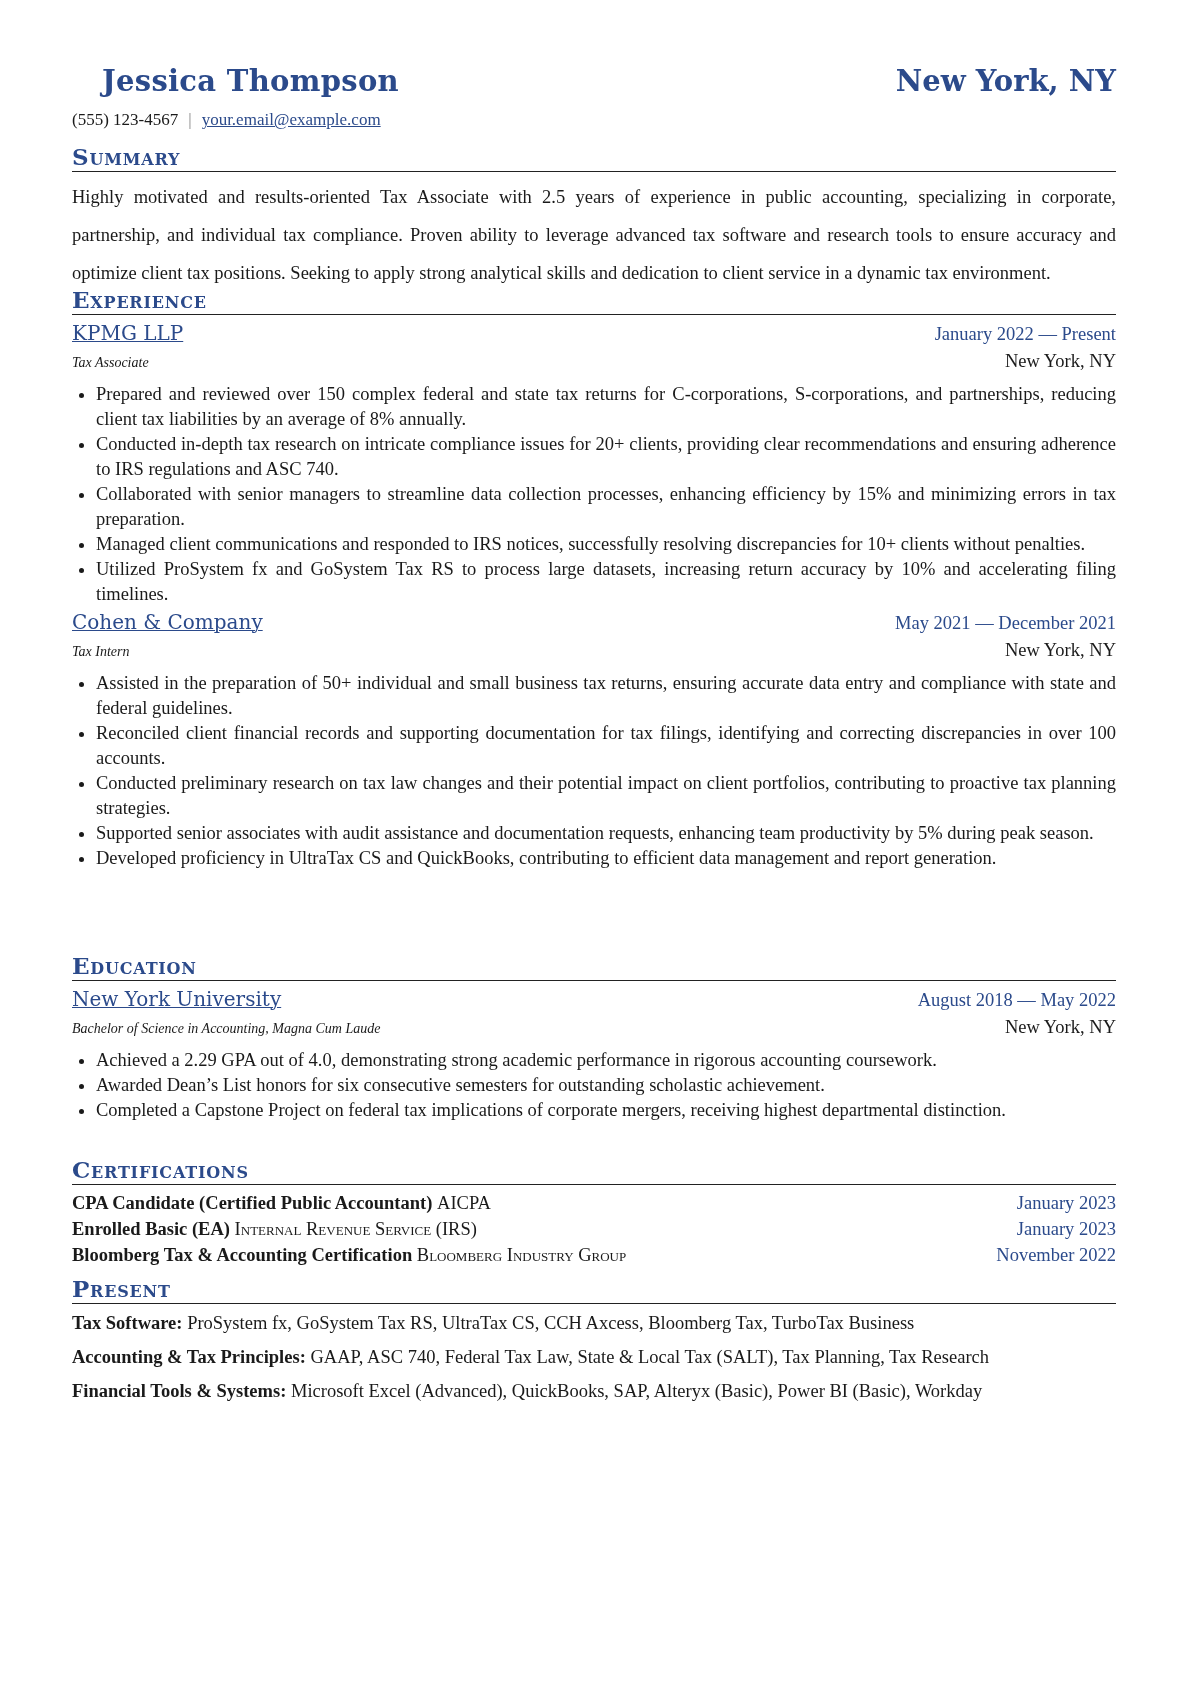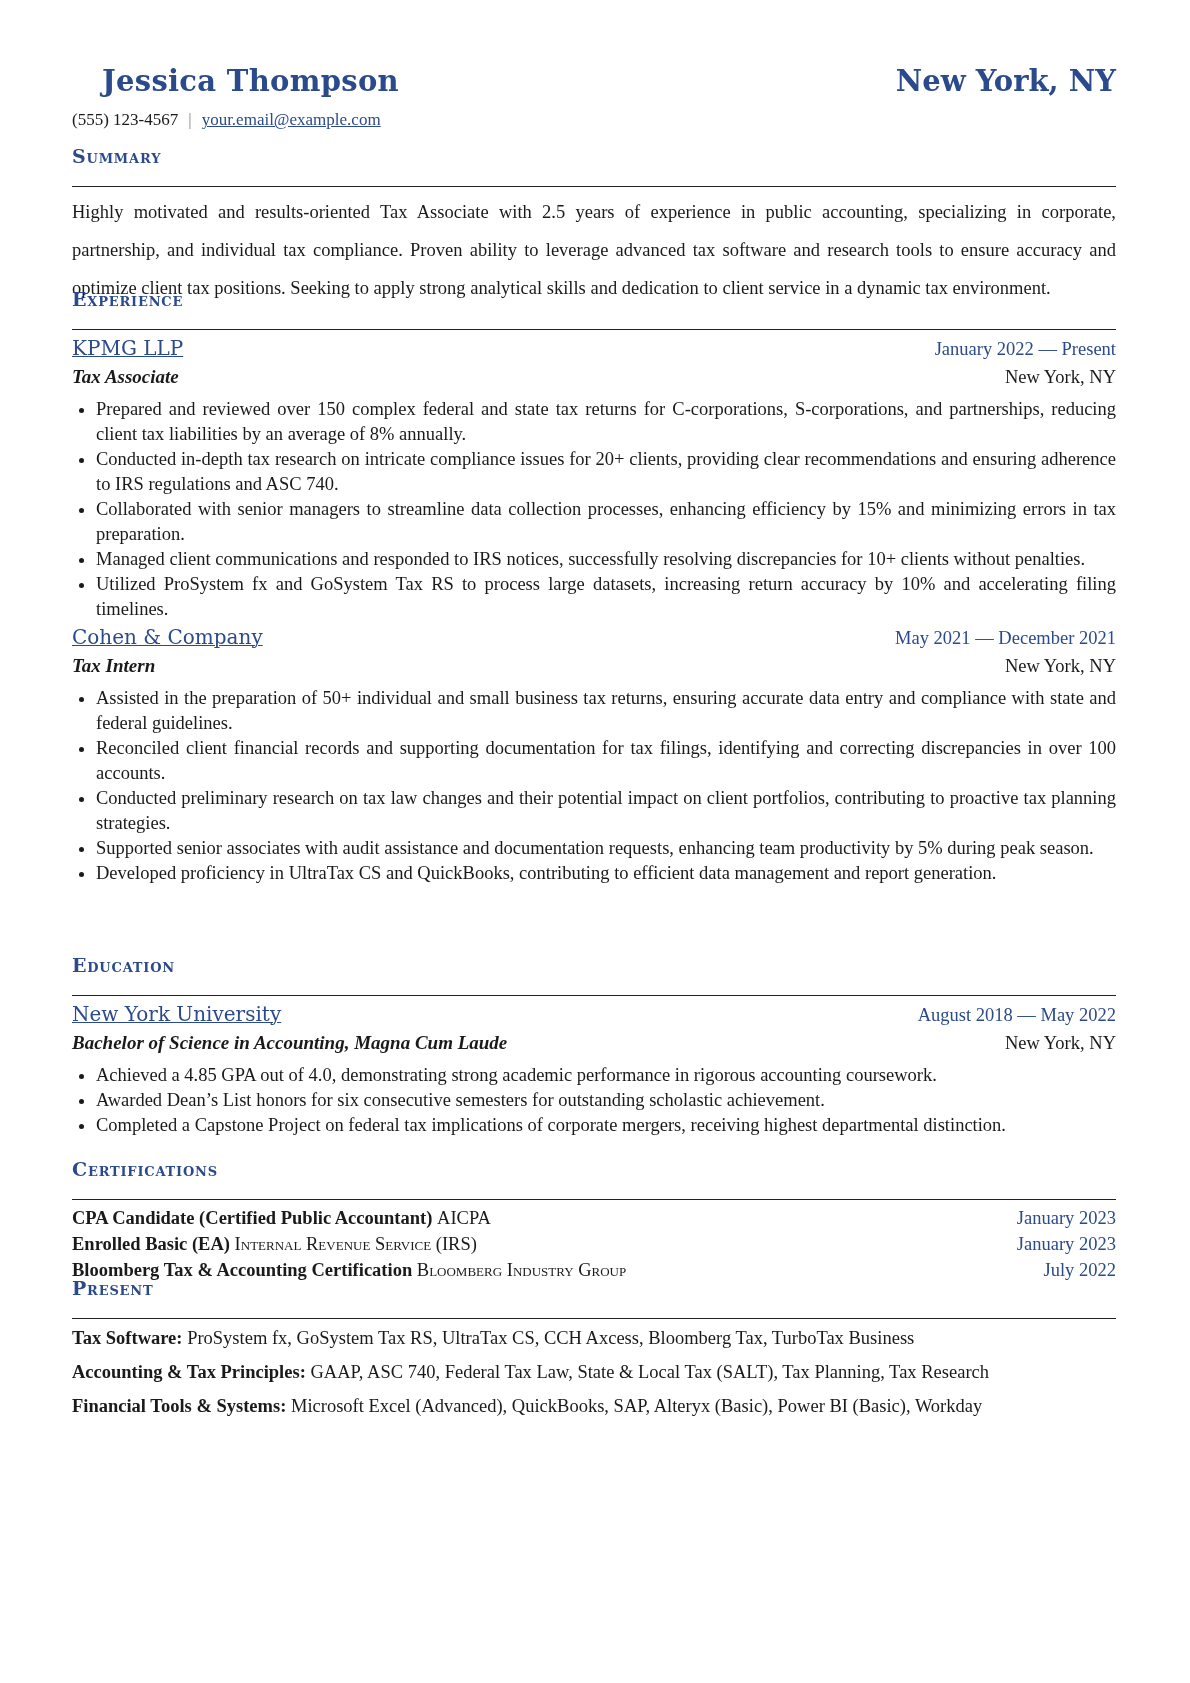--- a/index.html
+++ b/index.html
@@ -25,35 +25,35 @@
       position: absolute; top: 110px; left: 0;
       font-size: 17px; font-family: "Liberation Serif", serif;
     }
     .contact .sep { color: #888; margin: 0 10px; }
     .contact a { color: #2b4a8b; text-decoration: underline; }
 
     .section { position: absolute; left: 0; width: 1044px; }
     .sec-title {
       font-family: "DejaVu Serif", serif;
       font-weight: bold; color: #2b4a8b; font-variant: small-caps;
-      font-size: 19px; letter-spacing: 0.8px;
-      border-bottom: 1.3px solid #222; padding-bottom: 16px; line-height: 27px;
+      font-size: 23px; letter-spacing: 0.8px;
+      border-bottom: 1.3px solid #222; padding-bottom: 1px; line-height: 27px;
     }
     .body-text {
       font-family: "Liberation Serif", serif; font-size: 18.5px; line-height: 38px;
       text-align: justify; margin-top: 4px;
     }
     .entry-head { font-family: "Liberation Serif", serif; margin-top: 5px; }
     .org {
       font-family: "DejaVu Serif", serif;
       font-size: 20px; font-weight: normal; color: #2b4a8b; text-decoration: underline;
       text-decoration-thickness: 1px;
     }
     .dates { font-size: 18.5px; color: #2b4a8b; }
-    .sub { font-style: italic; font-size: 19px; font-weight: bold; }
+    .sub { font-style: italic; font-size: 14px; }
     .loc { font-size: 18.5px; }
     .entry-head .row { line-height: 27px; }
     ul.bullets {
       margin: 6px 0 0 0; padding: 0 0 0 24px;
       font-family: "Liberation Serif", serif; font-size: 18.5px; line-height: 25px;
       text-align: justify;
     }
     ul.bullets li { margin: 0; }
     .cert-row { font-family: "Liberation Serif", serif; font-size: 18.5px; line-height: 26px; text-align: center; }
     .cert-name { font-weight: bold; }
@@ -127,40 +127,40 @@
       <div class="row">
         <span class="org">New York University</span>
         <span class="dates">August 2018 — May 2022</span>
       </div>
       <div class="row">
         <span class="sub">Bachelor of Science in Accounting, Magna Cum Laude</span>
         <span class="loc">New York, NY</span>
       </div>
     </div>
     <ul class="bullets">
-      <li>Achieved a 4.85 GPA out of 4.0, demonstrating strong academic performance in rigorous accounting coursework.</li>
+      <li>Achieved a 2.29 GPA out of 4.0, demonstrating strong academic performance in rigorous accounting coursework.</li>
       <li>Awarded Dean’s List honors for six consecutive semesters for outstanding scholastic achievement.</li>
       <li>Completed a Capstone Project on federal tax implications of corporate mergers, receiving highest departmental distinction.</li>
     </ul>
   </div>
 
   <div class="section" style="top:1156px;">
     <div class="sec-title">Certifications</div>
     <div style="margin-top:5px;">
       <div class="row cert-row">
         <span><span class="cert-name">CPA Candidate (Certified Public Accountant)</span> <span class="cert-issuer">AICPA</span></span>
         <span class="cert-date">January 2023</span>
       </div>
       <div class="row cert-row">
         <span><span class="cert-name">Enrolled Basic (EA)</span> <span class="cert-issuer">Internal Revenue Service (IRS)</span></span>
         <span class="cert-date">January 2023</span>
       </div>
       <div class="row cert-row">
         <span><span class="cert-name">Bloomberg Tax &amp; Accounting Certification</span> <span class="cert-issuer">Bloomberg Industry Group</span></span>
-        <span class="cert-date">July 2022</span>
+        <span class="cert-date">November 2022</span>
       </div>
     </div>
   </div>
 
   <div class="section" style="top:1275px;">
     <div class="sec-title">Present</div>
     <div class="skill" style="margin-top:7px;">
       <b>Tax Software:</b> <span>ProSystem fx, GoSystem Tax RS, UltraTax CS, CCH Axcess, Bloomberg Tax, TurboTax Business</span>
     </div>
     <div class="skill">

